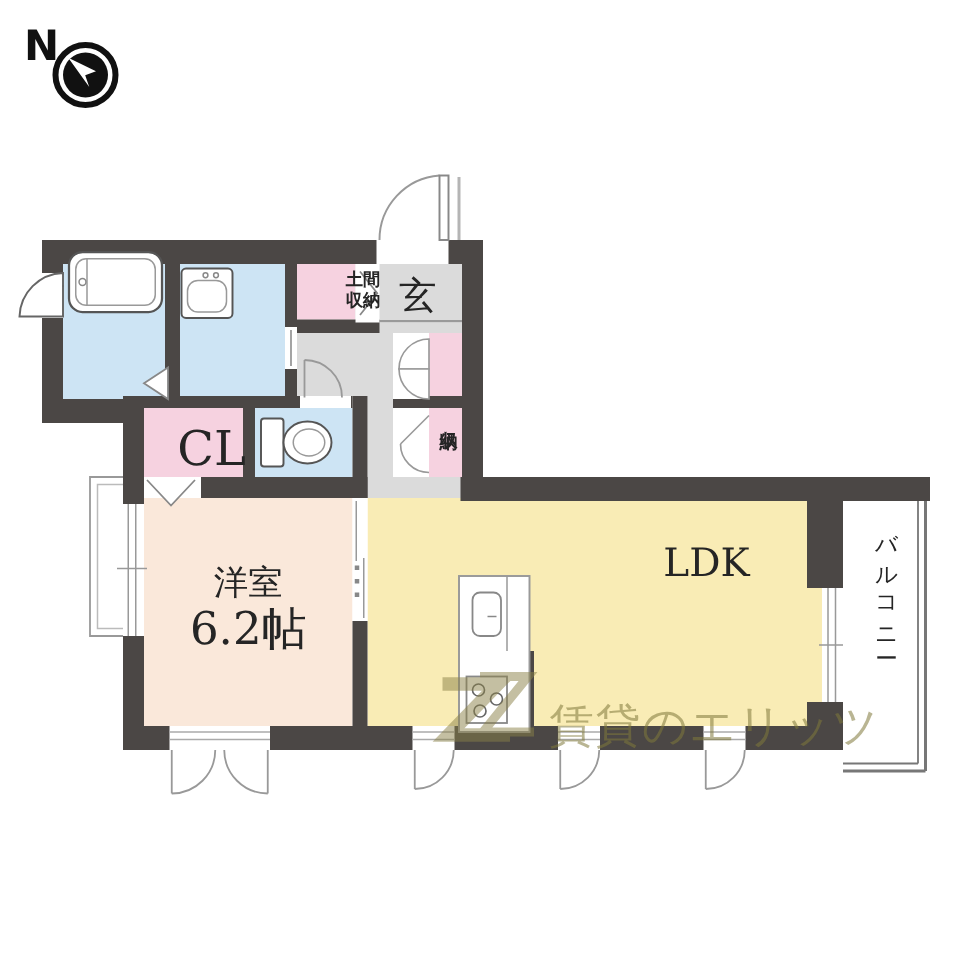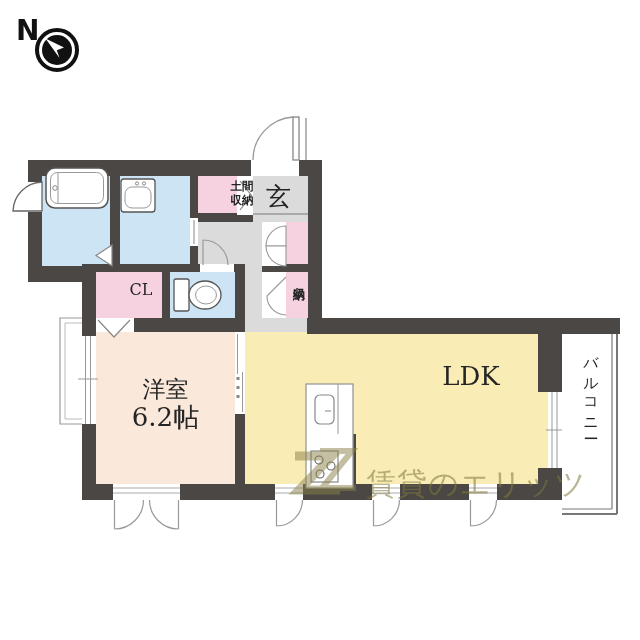--- a/index.html
+++ b/index.html
@@ -22,25 +22,25 @@
   
   .lbl{position:absolute;z-index:6;color:#252525;
        font-family:"DejaVu Serif","Liberation Serif",serif;}
   .center{text-align:center;}
   .vert{writing-mode:vertical-rl;text-orientation:mixed;}
   #compass-n{position:absolute;left:16px;top:14px;font-size:28px;font-weight:bold;
              color:#111;font-family:"DejaVu Sans","Liberation Sans",sans-serif;z-index:6;}
   #doma-label{left:204px;top:179px;width:28px;font-size:11.5px;font-weight:bold;
               line-height:1.25;text-align:center;word-break:break-all;margin-left:24px;}
   #genkan-label{left:266px;top:180px;font-size:25px;}
-  #cl-label{left:96px;top:280px;width:90px;font-size:16px;}
+  #cl-label{left:96px;top:280px;width:90px;font-size:32px;}
   #shuno-label{left:290px;top:277px;font-size:12px;font-weight:bold;letter-spacing:2px;}
   #yoshitsu-label{left:96px;top:376px;width:139px;}
   #yoshitsu-label .l1{font-size:23px;line-height:1.15;}
-  #yoshitsu-label .l2{font-size:26px;line-height:1.2;}
+  #yoshitsu-label .l2{font-size:30px;line-height:1.2;}
   #ldk-label{left:336px;top:362px;width:270px;}
   #ldk-label .l1{font-size:26px;line-height:1.1;}
   #ldk-label .l2{font-size:24px;line-height:1.25;}
   #balcony-label{left:581px;top:346px;font-size:15px;letter-spacing:4px;height:170px;}
   #watermark{position:absolute;left:366px;top:464px;z-index:7;font-size:30px;font-weight:normal;
              color:rgba(128,120,58,0.55);letter-spacing:1px;white-space:nowrap;
              font-family:"DejaVu Sans","Liberation Sans",sans-serif;}
 </style>
 </head>
 <body>

